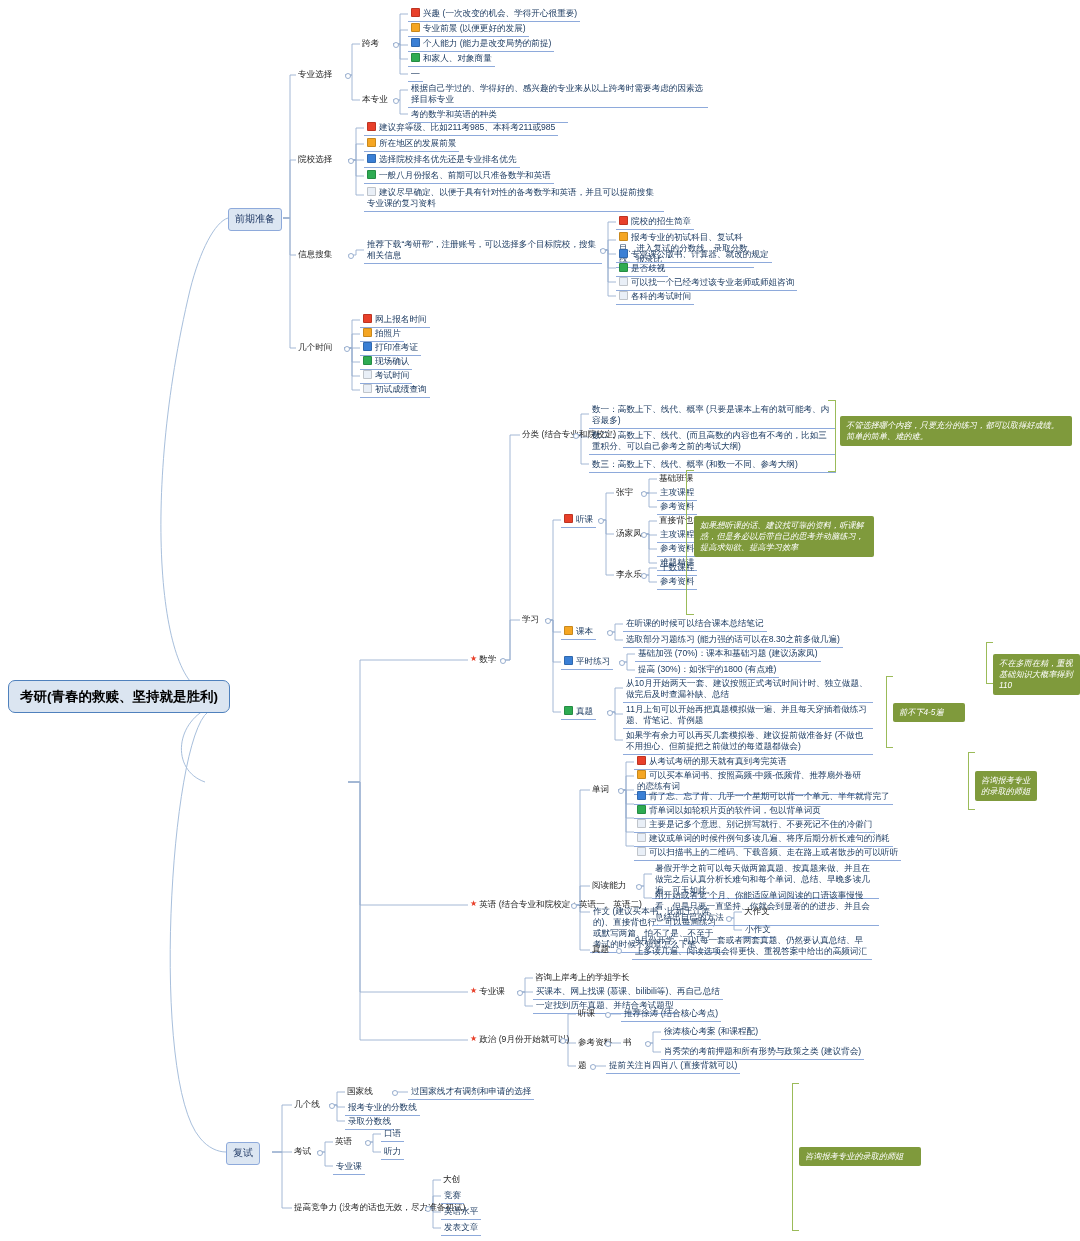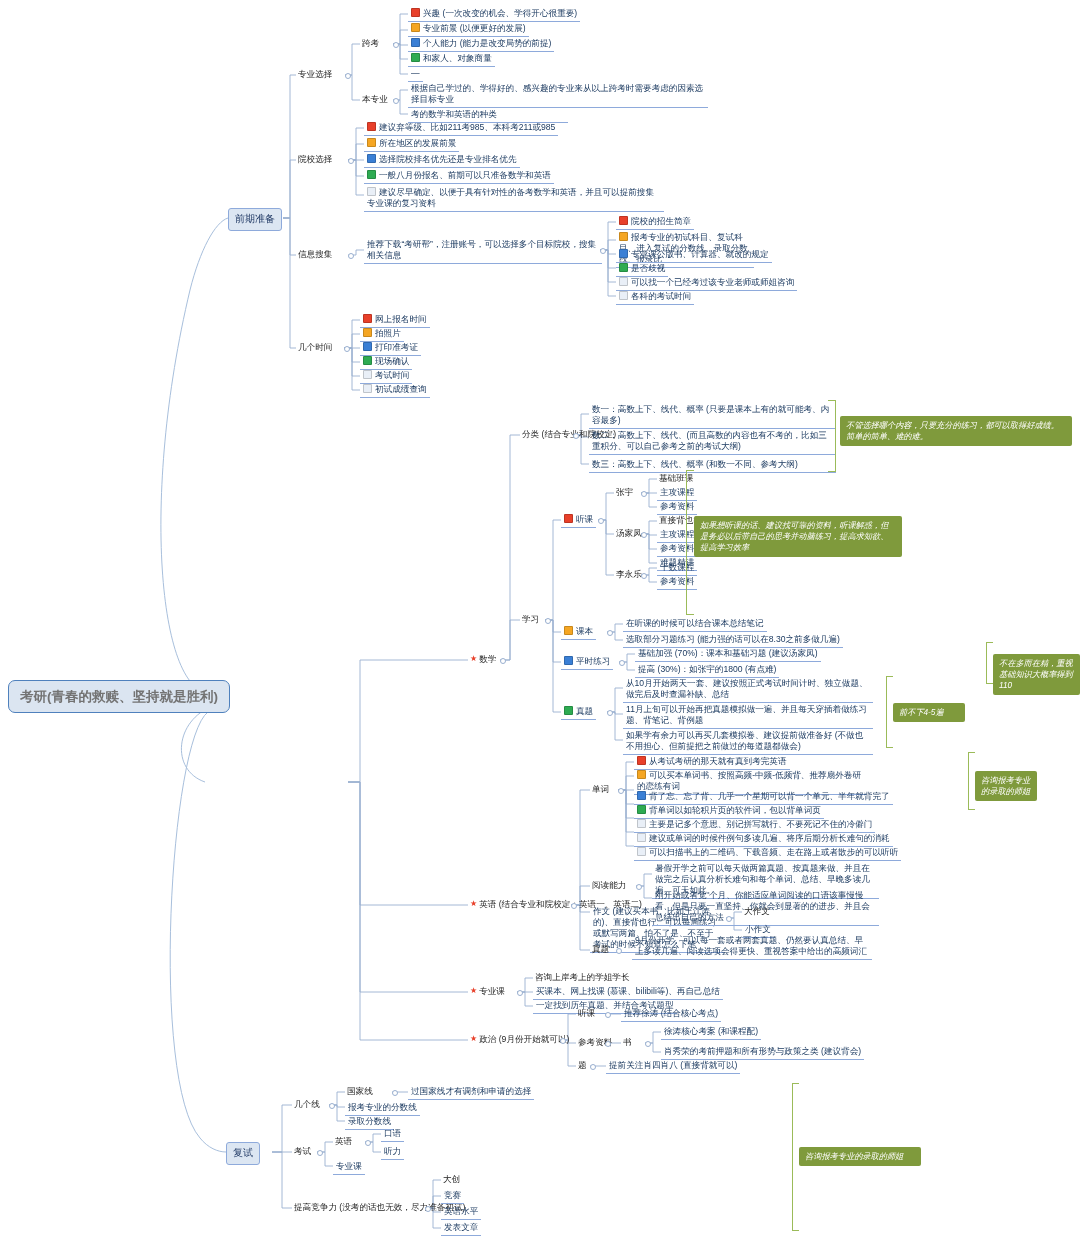--- a/index.html
+++ b/index.html
@@ -10,21 +10,21 @@
     color:#1f1f1f;
   }
   #canvas{position:absolute;left:0;top:0;width:1080px;height:1241px;}
   svg#links{position:absolute;left:0;top:0;width:1080px;height:1241px;pointer-events:none;}
 
   
   .node{position:absolute;box-sizing:border-box;line-height:1.28;}
 
   .root{
     background:#dbe5f1;border:1.4px solid #4f81bd;border-radius:7px;
-    color:#737373;font-weight:bold;font-size:13.5px;
+    color:#000000;font-weight:bold;font-size:13.5px;
     padding:7px 11px;white-space:nowrap;
   }
   .l1{
     background:#dce6f2;border:1px solid #8eaadb;border-radius:3px;
     color:#1f3864;font-size:10px;padding:4px 6px;
   }
   .l1.multi{white-space:normal;}
   .plain{
     font-size:8.6px;color:#1f1f1f;padding:1px 2px 2px 2px;white-space:nowrap;
   }
@@ -332,21 +332,21 @@
   <div class="node ul" style="left:657px;top:528px;">主攻课程</div>
   <div class="node ul" style="left:657px;top:542px;">参考资料</div>
   <div class="node ul" style="left:657px;top:556px;">难题精讲</div>
 
   <div class="node plain" style="left:614px;top:568px;">李永乐</div>
   <div class="dot" style="left:641px;top:573px;"></div>
   <div class="node ul" style="left:657px;top:561px;">十数课程</div>
   <div class="node ul" style="left:657px;top:575px;">参考资料</div>
 
   <div class="brkL" style="left:686px;top:470px;width:8px;height:145px;"></div>
-  <div class="note" style="left:694px;top:516px;width:208px;">如果想听课的话、建议找可靠的资料，听课解惑，但是务必以后带自己的思考并动脑练习，提高求知欲、提高学习效率</div>
+  <div class="note" style="left:694px;top:516px;width:180px;">如果想听课的话、建议找可靠的资料，听课解惑，但是务必以后带自己的思考并动脑练习，提高求知欲、提高学习效率</div>
 
   <div class="node ul" style="left:561px;top:625px;">
     <span class="bd bd2"></span><span>课本</span>
   </div>
   <div class="dot" style="left:607px;top:630px;"></div>
   <div class="node ul" style="left:623px;top:617px;">在听课的时候可以结合课本总结笔记</div>
   <div class="node ul" style="left:623px;top:633px;">选取部分习题练习 (能力强的话可以在8.30之前多做几遍)</div>
 
   <div class="node ul" style="left:561px;top:655px;">
     <span class="bd bd3"></span><span>平时练习</span>

